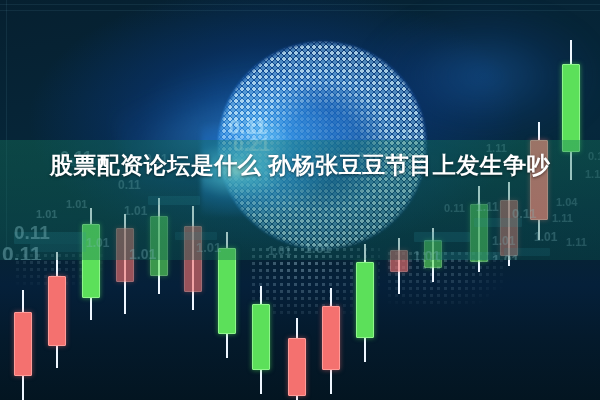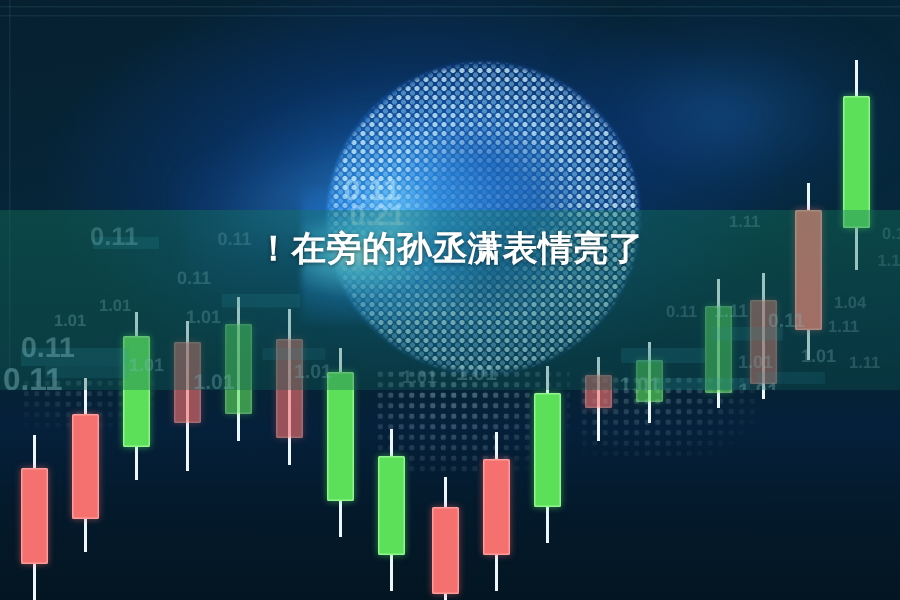--- a/index.html
+++ b/index.html
@@ -229,16 +229,16 @@
       <div class="num" style="left: 492px; top: 144px; font-size: 14px; opacity: 0.55;">1.01</div>
       <div class="num" style="left: 413px; top: 140px; font-size: 14px; opacity: 0.52;">1.01</div>
       <div class="num" style="left: 556px; top: 88px; font-size: 11px; opacity: 0.4;">1.04</div>
       <div class="num" style="left: 588px; top: 42px; font-size: 11px; opacity: 0.35;">0.11</div>
       <div class="num" style="left: 585px; top: 60px; font-size: 11px; opacity: 0.35;">1.11</div>
     </div>
 
   <div class="band-tint"></div>
 
   <div class="headline">
-    <span class="l2">！在旁的孙丞潇表情亮了</span>
+    <span>股票配资论坛是什么 孙杨张豆豆节目上发生争吵</span>
   </div>
 
 </div>
 
 </body></html>

